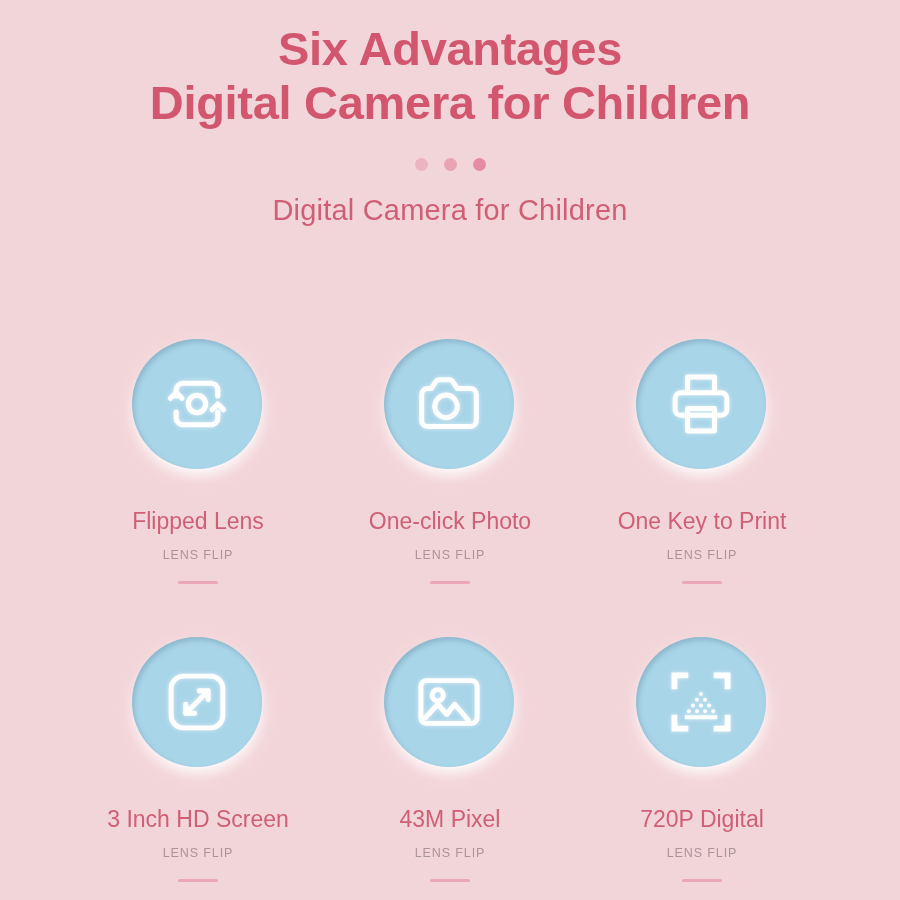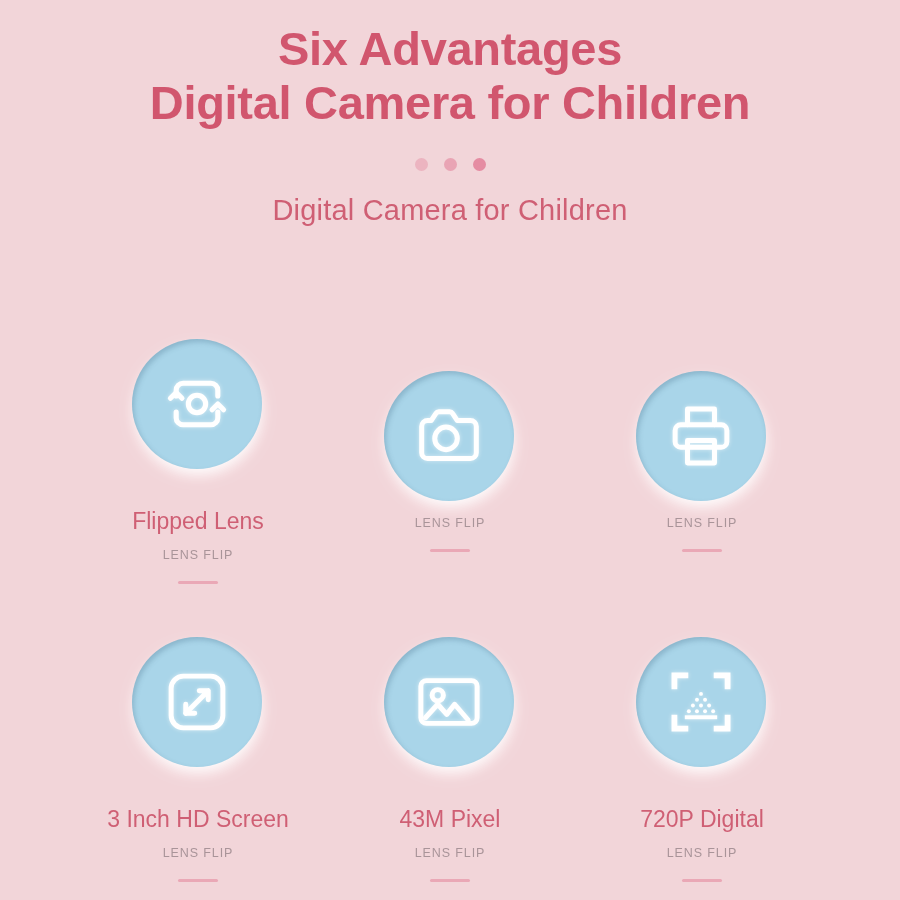--- a/index.html
+++ b/index.html
@@ -192,36 +192,38 @@
       <div class="circle-wrap">
         <div class="circle">
           <span>
             <svg width="76" height="76" viewBox="0 0 64 64" fill="none" stroke="#ffffff" stroke-width="4.2" stroke-linecap="round" stroke-linejoin="round">
               <path d="M9 24 a5 5 0 0 1 5-5 h3 l4-6 a3 3 0 0 1 2.5-1.4 h9 a3 3 0 0 1 2.5 1.4 l4 6 h11 a5 5 0 0 1 5 5 v22 a5 5 0 0 1-5 5 H14 a5 5 0 0 1-5-5 z"></path>
               <circle cx="29.5" cy="34" r="9.5"></circle>
             </svg>
           </span>
         </div>
       </div>
+      <div class="f-title">One-click Photo</div>
       <div class="f-sub">LENS FLIP</div>
       <div class="f-bar"></div>
     </div>
 
     <div class="feature">
       <div class="circle-wrap">
         <div class="circle">
           <span>
             <svg width="72" height="72" viewBox="0 0 64 64" fill="none" stroke="#ffffff" stroke-width="4.4" stroke-linecap="round" stroke-linejoin="round">
               <rect x="20" y="8" width="24" height="14"></rect>
               <path d="M20 22 H14 a5 5 0 0 0-5 5 v10 a5 5 0 0 0 5 5 h36 a5 5 0 0 0 5-5 V27 a5 5 0 0 0-5-5 h-6"></path>
               <rect x="20" y="36" width="24" height="20"></rect>
             </svg>
           </span>
         </div>
       </div>
+      <div class="f-title">One Key to Print</div>
       <div class="f-sub">LENS FLIP</div>
       <div class="f-bar"></div>
     </div>
 
     <div class="feature">
       <div class="circle-wrap">
         <div class="circle">
           <span>
             <svg width="72" height="72" viewBox="0 0 64 64" fill="none" stroke="#ffffff" stroke-width="4.4" stroke-linecap="round" stroke-linejoin="round">
               <rect x="9" y="9" width="46" height="46" rx="11"></rect>

